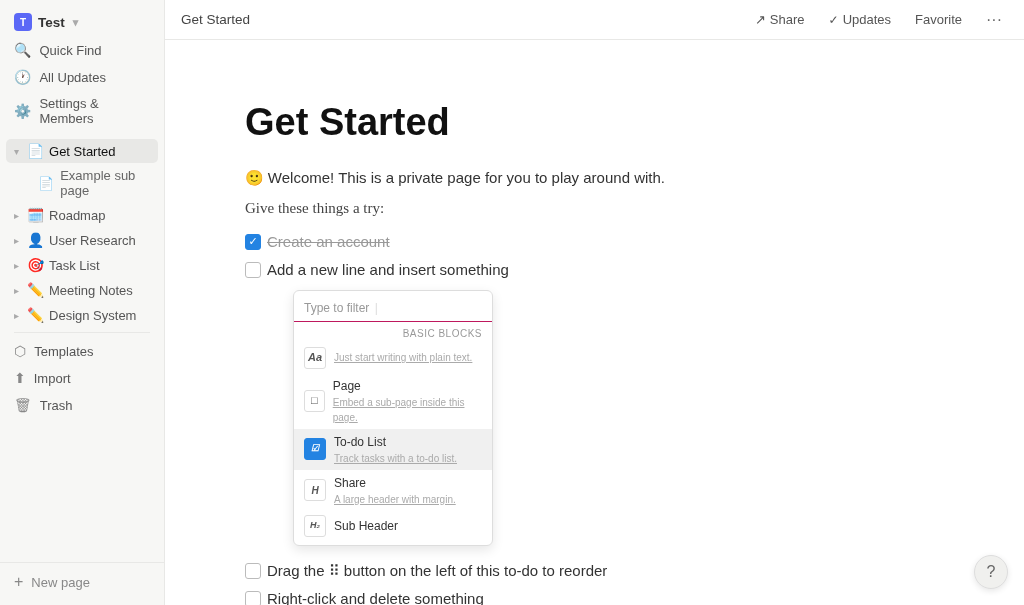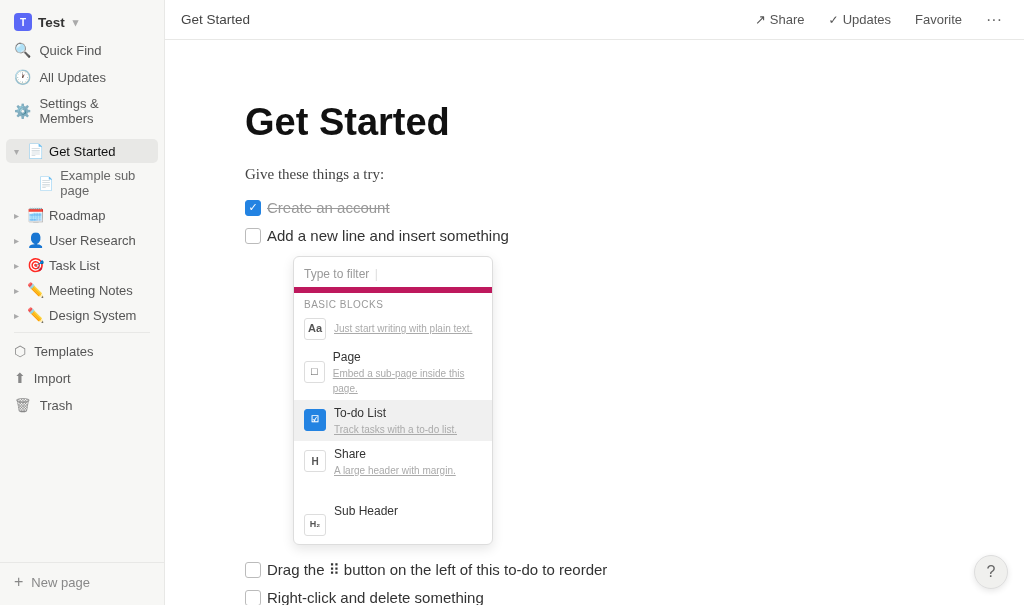--- a/index.html
+++ b/index.html
@@ -204,48 +204,50 @@
       padding: 4px 0;
       background: white;
       box-shadow: 0 4px 12px rgba(0,0,0,0.1);
       width: 200px;
       margin: 8px 0 8px 26px;
     }
     .dropdown-preview .filter-input {
       padding: 4px 10px;
       font-size: 12px;
       color: #999;
-      border-bottom: 6px solid #be185d;
+      border-bottom: 1px solid #be185d;
     }
     .dropdown-preview .section-label {
       padding: 4px 10px 2px;
       font-size: 10px;
       color: #999;
       text-transform: uppercase;
       letter-spacing: 0.05em;
+      text-align: right;
     }
     .dropdown-preview .dp-item {
       display: flex;
       align-items: center;
       gap: 8px;
       padding: 4px 10px;
       font-size: 12px;
       color: #333;
     }
     .dropdown-preview .dp-item.highlighted {
       background: #f0f0f0;
     }
     .dropdown-preview .dp-item .dp-icon {
       width: 22px; height: 22px;
       border: 1px solid #ddd;
       border-radius: 3px;
       display: flex; align-items: center; justify-content: center;
       font-size: 11px;
       color: #555;
       font-weight: bold;
+      font-style: italic;
     }
     .dropdown-preview .dp-item .dp-icon.blue { background: #2383e2; color: white; border-color: #2383e2; font-size: 9px; }
     .dropdown-preview .dp-item-text { display: flex; flex-direction: column; }
     .dropdown-preview .dp-item-title { font-size: 12px; font-weight: 500; color: #333; }
     .dropdown-preview .dp-item-sub { font-size: 10px; color: #aaa; text-decoration: underline; }
 
     .help-circle {
       position: absolute;
       bottom: 16px;
       right: 16px;
@@ -371,20 +373,21 @@
       </div>
       <div class="topbar-more">
         <span>···</span>
       </div>
     </div>
   </div>
 
   <div class="content-area">
     <h1 class="page-title">Get Started</h1>
 
+    <div class="content-block">🙂 Welcome! This is a private page for you to play around with.</div>
 
     <div class="give-try">Give these things a try:</div>
 
     <div class="task-list">
 
       <div class="task-item">
         <div class="checkbox checked"></div>
         <span class="task-text strikethrough">Create an account</span>
       </div>
 
@@ -420,21 +423,21 @@
               </div>
             </div>
             <div class="dp-item">
               <div class="dp-icon" style="font-size:10px;font-weight:600;">H</div>
               <div class="dp-item-text">
                 <span class="dp-item-title">Share</span>
                 <span class="dp-item-sub">A large header with margin.</span>
               </div>
             </div>
             <div class="dp-item">
-              <div class="dp-icon" style="font-size:9px;font-weight:600;margin-top:28px;">H₂</div>
+              <div class="dp-icon" style="font-size:9px;font-weight:600;">H₂</div>
               <div class="dp-item-text">
                 <span class="dp-item-title">Sub Header</span>
               </div>
             </div>
           </div>
         </div>
       </div>
 
       <div class="task-item">
         <div class="checkbox"></div>

